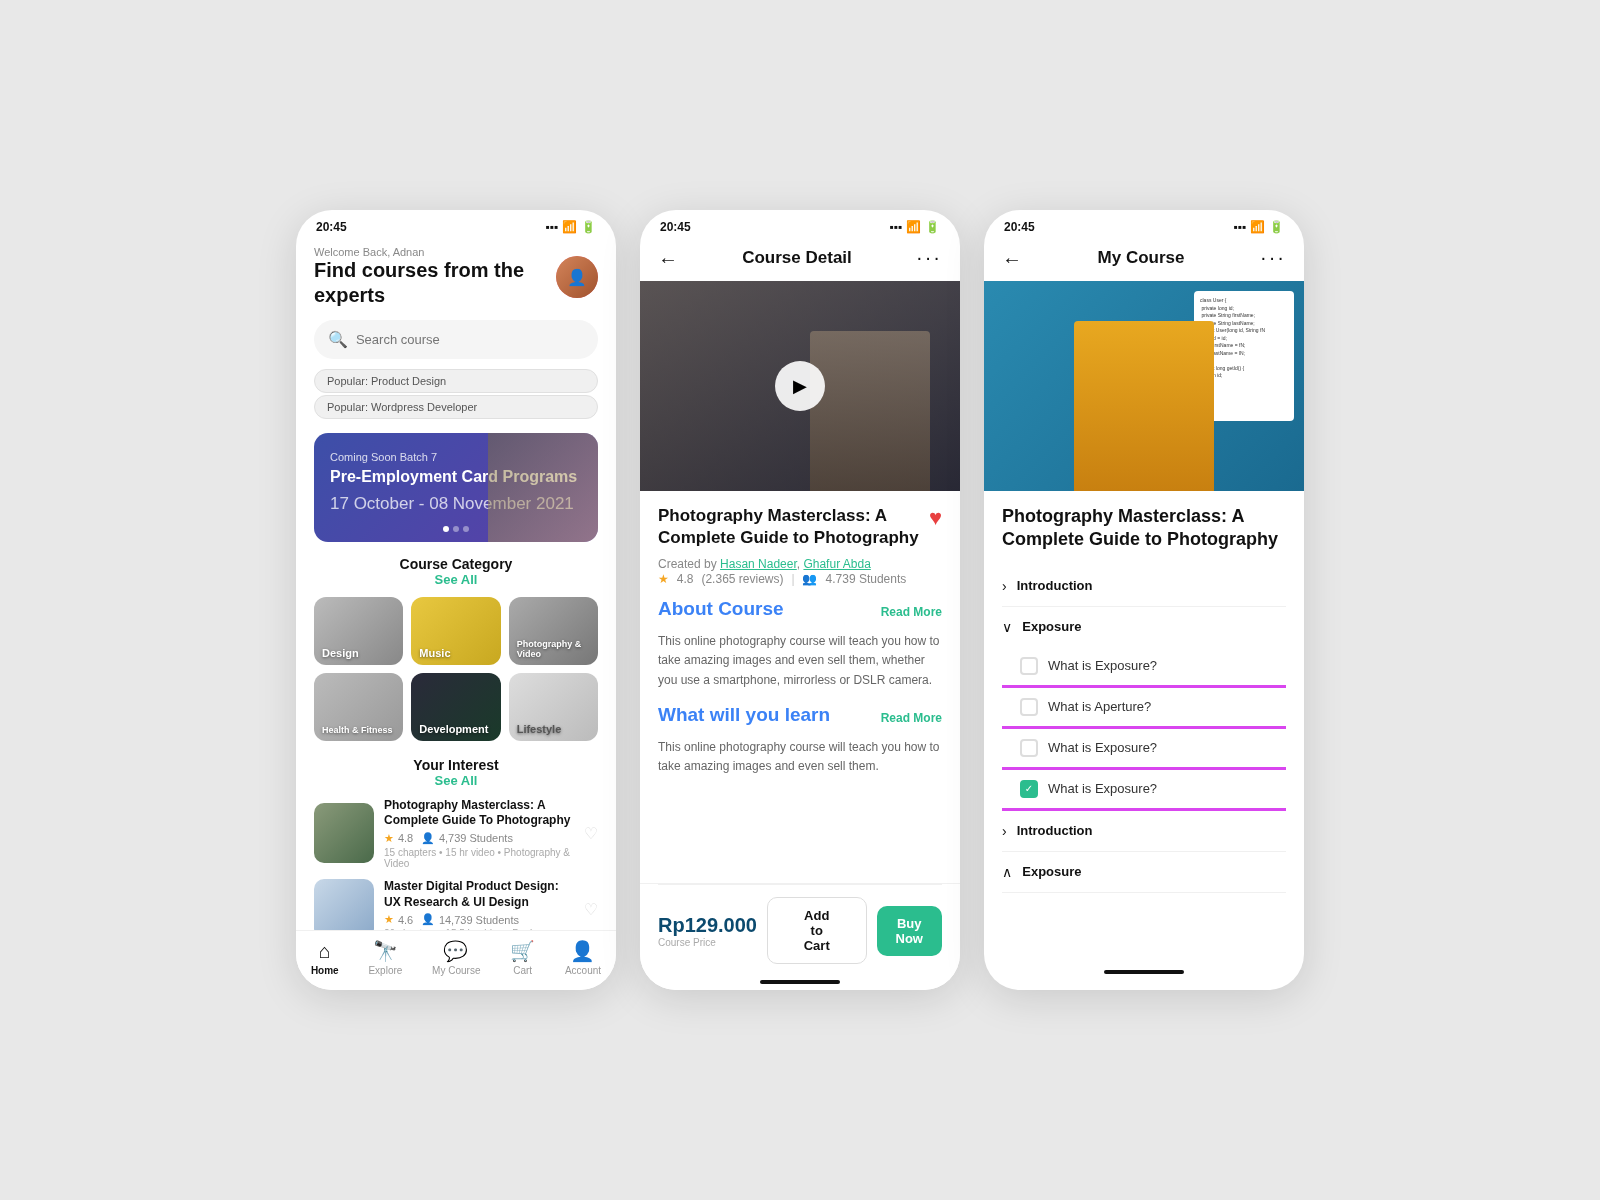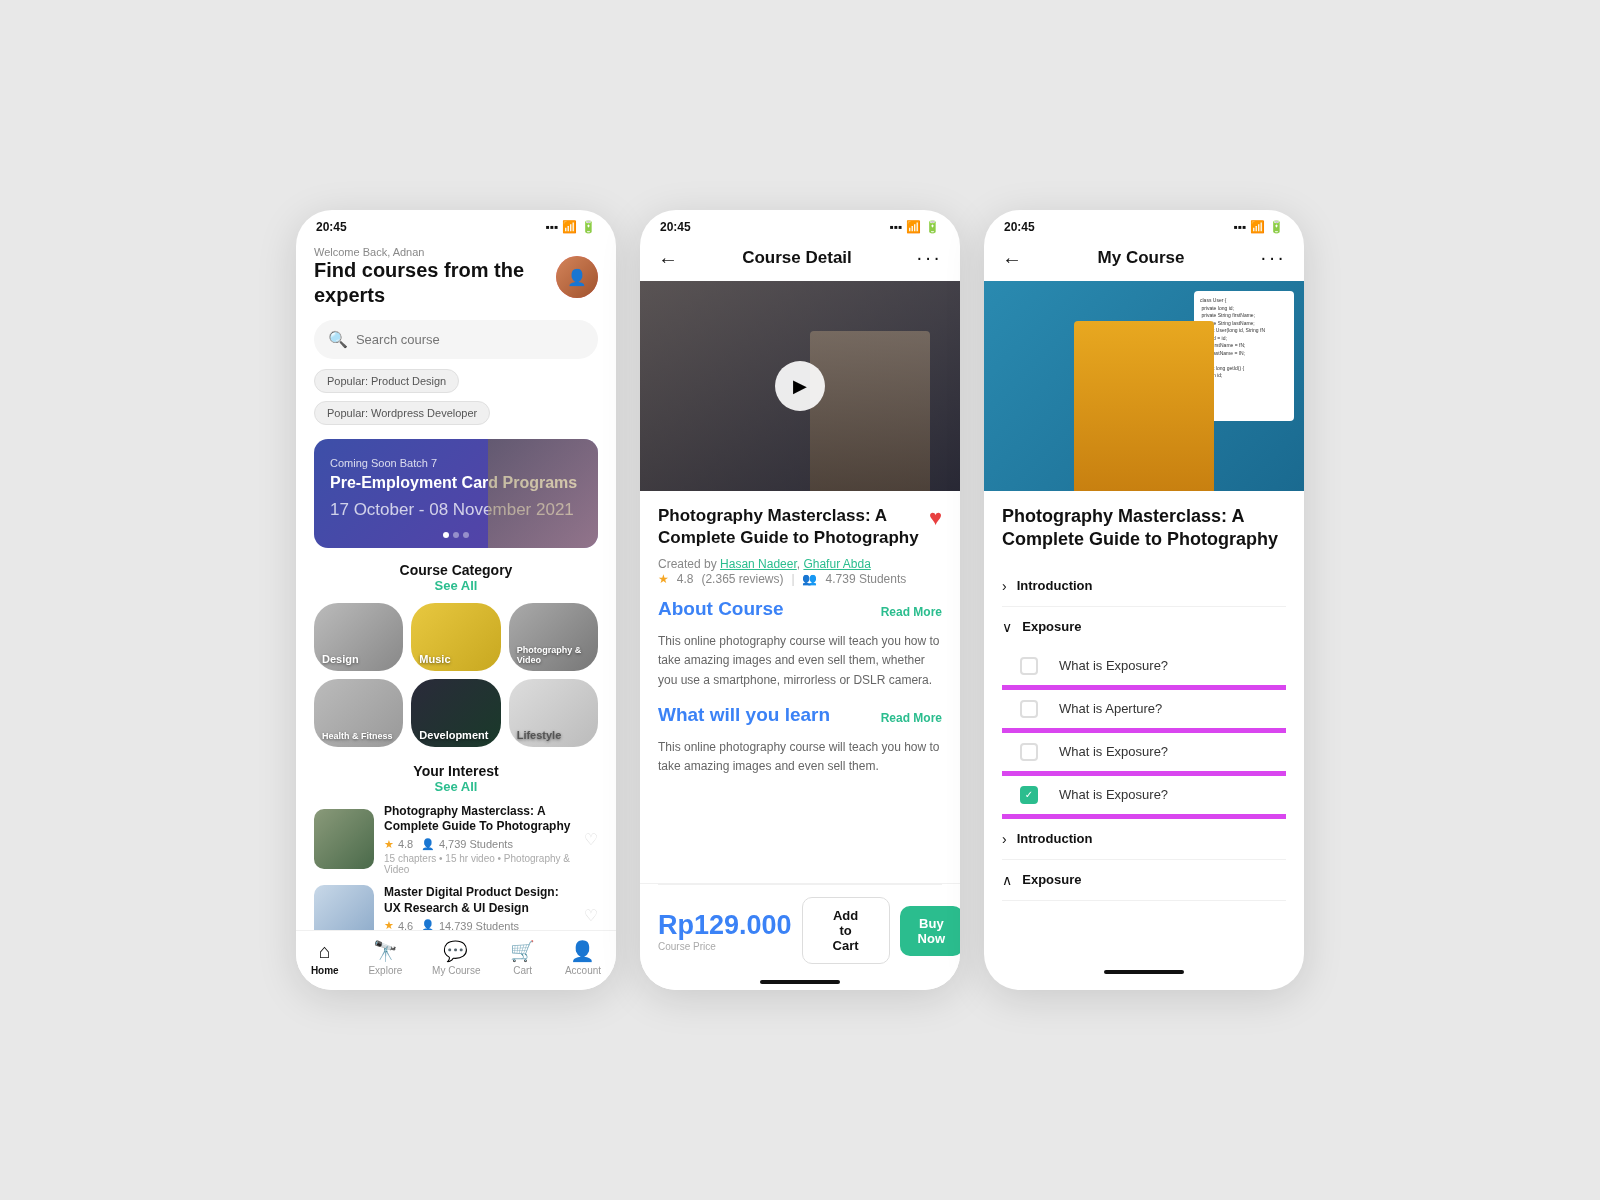--- a/index.html
+++ b/index.html
@@ -70,21 +70,21 @@
       background: #f5f5f5;
       border-radius: 24px;
       padding: 10px 14px;
       margin: 12px 0 10px;
       gap: 8px;
     }
     .search-bar input {
       border: none; background: transparent; font-size: 13px;
       color: #aaa; outline: none; flex: 1;
     }
-    .tags-row { display: flex; gap: 8px; margin-bottom: 14px; flex-wrap: wrap; }
+    .tags-row { display: flex; gap: 2px; margin-bottom: 14px; flex-wrap: wrap; flex-direction: column; }
     .tag {
       background: #f0f0f0; border-radius: 16px;
       padding: 5px 12px; font-size: 11px; color: #555;
       border: 1px solid #e0e0e0;
     }
     .banner {
       border-radius: 14px; overflow: hidden;
       background: linear-gradient(135deg, #3d4fa8, #5b3fa8);
       padding: 18px 16px 28px;
       position: relative;
@@ -106,21 +106,21 @@
       margin-bottom: 10px;
       flex-direction: column;
     }
     .section-title { font-size: 14px; font-weight: 700; color: #111; }
     .see-all { font-size: 13px; color: #2bbd8e; font-weight: 600; }
     .category-grid {
       display: grid; grid-template-columns: repeat(3, 1fr);
       gap: 8px; margin-bottom: 16px;
     }
     .cat-item {
-      border-radius: 24px; overflow: hidden;
+      border-radius: 12px; overflow: hidden;
       position: relative; height: 68px;
     }
     .cat-bg {
       width: 100%; height: 100%;
       display: flex; align-items: flex-end;
       padding: 6px 8px;
     }
     .cat-bg.design { background: linear-gradient(135deg, #bbb 0%, #888 100%); }
     .cat-bg.music { background: linear-gradient(135deg, #e8c840, #c8a820); }
     .cat-bg.photo { background: linear-gradient(135deg, #aaa, #777); }
@@ -216,21 +216,21 @@
     .section-label { font-size: 19px; font-weight: 700; color: #3b82f6; margin-bottom: 6px; }
     .read-more { color: #2bbd8e; font-size: 12px; font-weight: 600; }
     .section-row { display: flex; justify-content: space-between; align-items: center; margin-bottom: 6px; }
     .course-desc { font-size: 12px; color: #666; line-height: 1.6; margin-bottom: 14px; }
     .price-row {
       display: flex; align-items: center; gap: 10px;
       padding: 12px 0 8px;
       border-top: 1px solid #f0f0f0;
     }
     .price-block { flex: 1; }
-    .price { font-size: 27px; font-weight: 800; color: #3b82f6; }
+    .price { font-size: 20px; font-weight: 800; color: #0c4a6e; }
     .price-label { font-size: 10px; color: #aaa; }
     .add-cart-btn {
       background: #fff; border: 1.5px solid #ddd;
       border-radius: 10px; padding: 10px 30px;
       font-size: 13px; font-weight: 600; color: #111;
       cursor: pointer;
     }
     .buy-now-btn {
       background: #2bbd8e; border: none;
       border-radius: 10px; padding: 10px 18px;
@@ -276,23 +276,23 @@
     .course3-title { font-size: 18px; font-weight: 700; color: #111; line-height: 1.3; margin-bottom: 14px; }
     .curriculum-item {
       display: flex; align-items: center;
       padding: 12px 0;
       border-bottom: 1px solid #f0f0f0;
       gap: 10px;
     }
     .expand-icon { font-size: 14px; color: #111; cursor: pointer; }
     .curr-section { font-size: 13px; font-weight: 700; color: #111; flex: 1; }
     .sub-item {
-      display: flex; align-items: center; gap: 21px;
+      display: flex; align-items: center; gap: 10px;
       padding: 10px 18px;
-      border-bottom: 5px solid #d946ef;
+      border-bottom: 3px solid #d946ef;
     }
     .checkbox {
       width: 18px; height: 18px; border-radius: 4px;
       border: 2px solid #ddd; flex-shrink: 0;
       display: flex; align-items: center; justify-content: center;
     }
     .checkbox.checked { background: #2bbd8e; border-color: #2bbd8e; color: #fff; font-size: 10px; }
     .sub-label { font-size: 13px; color: #333; }
   </style>
 </head>

